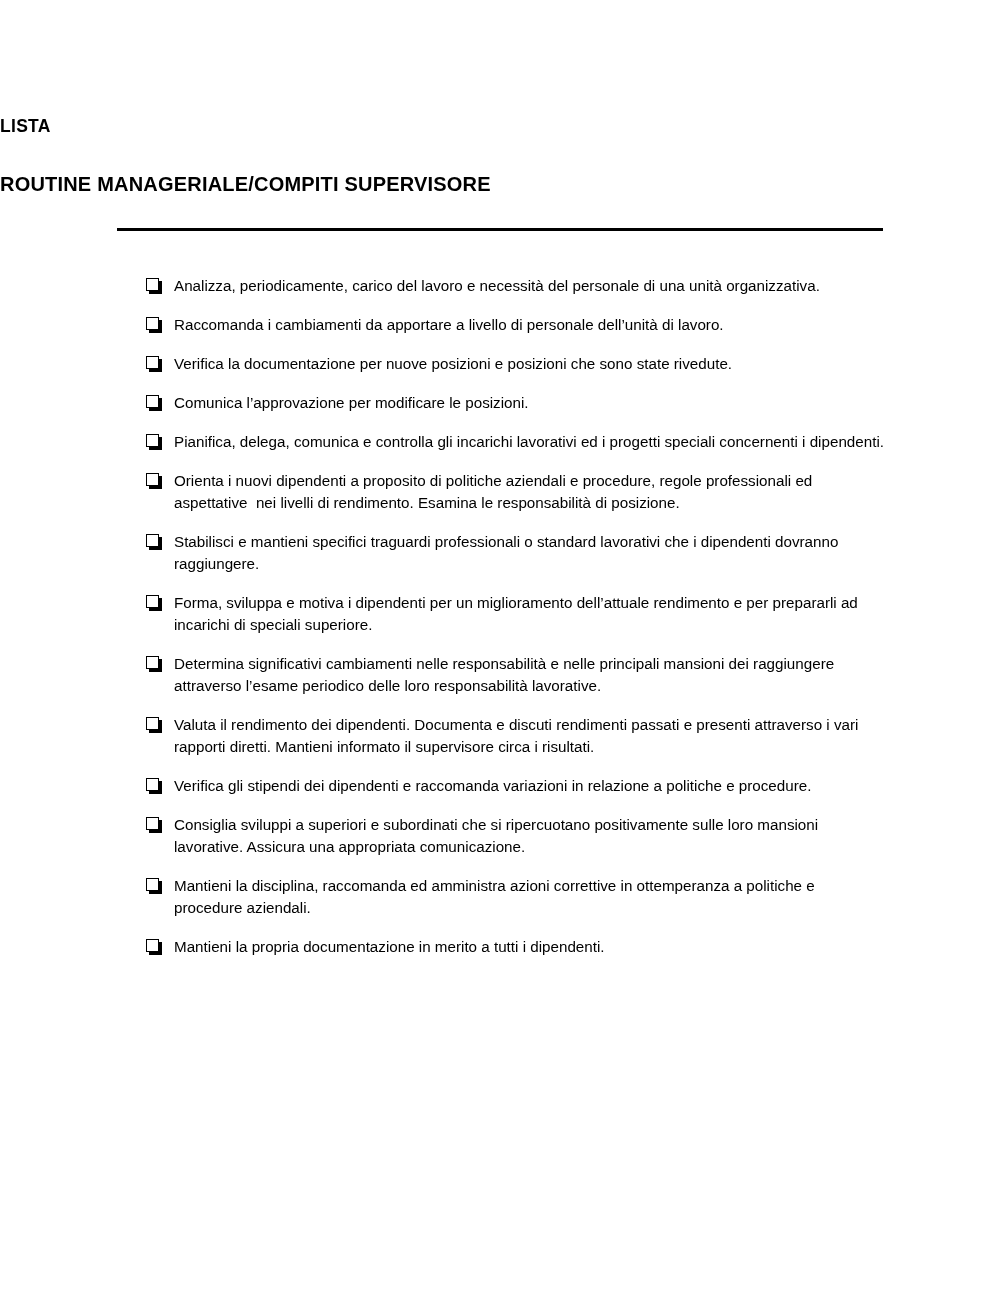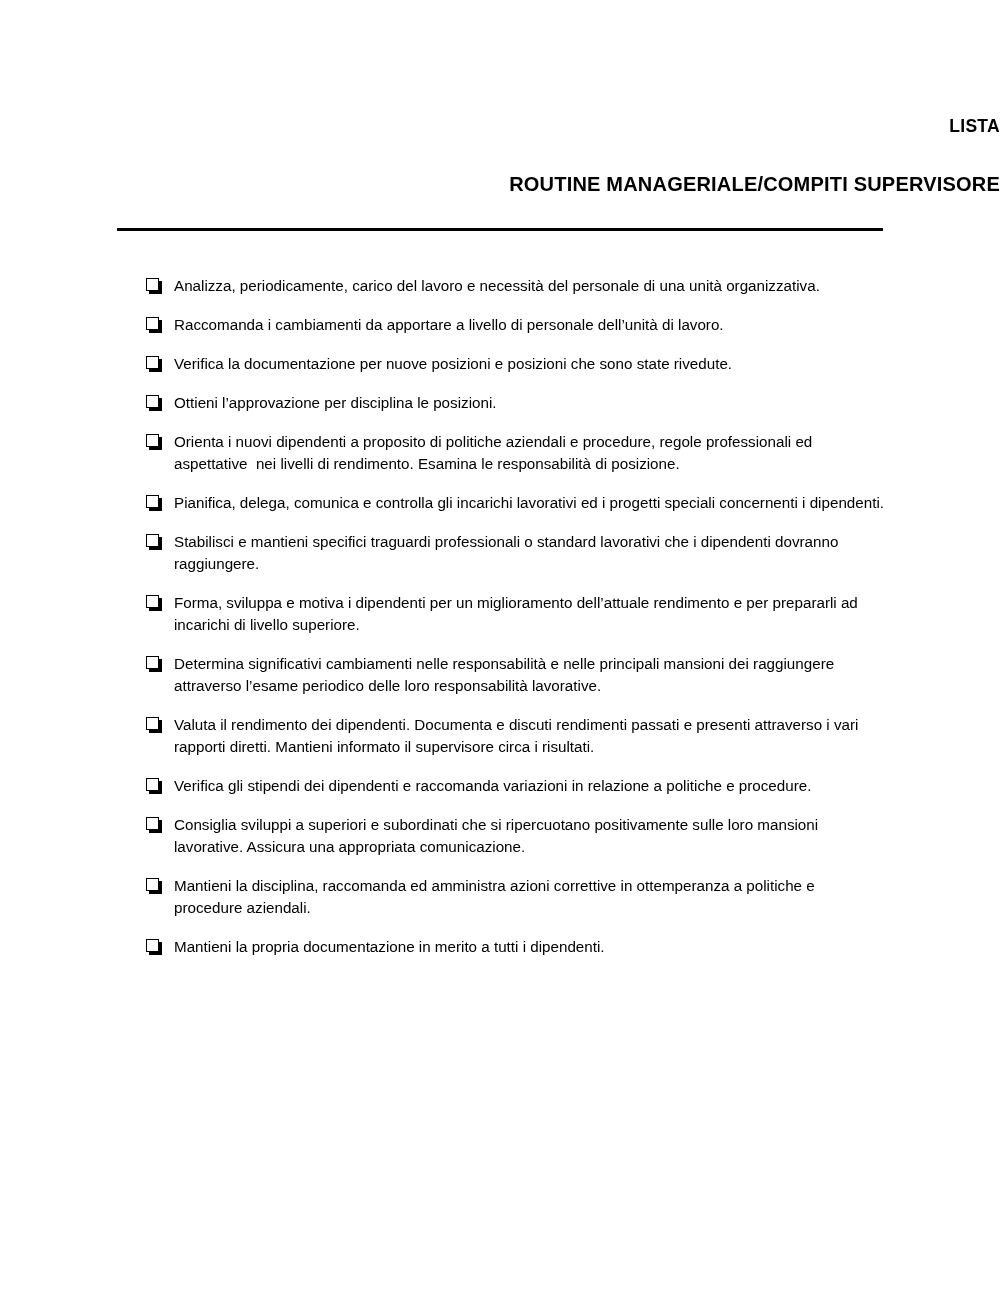--- a/index.html
+++ b/index.html
@@ -15,21 +15,21 @@
   .page {
     position: relative;
     width: 1000px;
     height: 1290px;
     background: #ffffff;
     overflow: hidden;
     box-sizing: border-box;
   }
   .doc-header {
     padding-top: 118px;
-    text-align: right;
+    text-align: left;
   }
   .title-main {
     font-size: 17.5px;
     font-weight: bold;
     letter-spacing: 0.3px;
     line-height: 1;
     margin: 0;
   }
   .title-sub {
     font-size: 20px;
@@ -131,54 +131,54 @@
           <span class="box-face"></span>
       </span>
       <span class="item-text">Verifica la documentazione per nuove posizioni e posizioni che sono state rivedute.</span>
     </li>
 
     <li class="check-item">
       <span class="checkbox-icon">
         <span class="box-shadow"></span>
           <span class="box-face"></span>
       </span>
-      <span class="item-text">Ottieni l’approvazione per disciplina le posizioni.</span>
-    </li>
-
+      <span class="item-text">Comunica l’approvazione per modificare le posizioni.</span>
+    </li>
+
+
+    <li class="check-item">
+      <span class="checkbox-icon">
+        <span class="box-shadow"></span>
+          <span class="box-face"></span>
+      </span>
+      <span class="item-text">Pianifica, delega, comunica e controlla gli incarichi lavorativi ed i progetti speciali concernenti i dipendenti.</span>
+    </li>
 
     <li class="check-item">
       <span class="checkbox-icon">
         <span class="box-shadow"></span>
           <span class="box-face"></span>
       </span>
       <span class="item-text">Orienta i nuovi dipendenti a proposito di politiche aziendali e procedure, regole professionali ed aspettative  nei livelli di rendimento. Esamina le responsabilità di posizione.</span>
     </li>
 
     <li class="check-item">
       <span class="checkbox-icon">
         <span class="box-shadow"></span>
           <span class="box-face"></span>
       </span>
-      <span class="item-text">Pianifica, delega, comunica e controlla gli incarichi lavorativi ed i progetti speciali concernenti i dipendenti.</span>
-    </li>
-
-    <li class="check-item">
-      <span class="checkbox-icon">
-        <span class="box-shadow"></span>
-          <span class="box-face"></span>
-      </span>
       <span class="item-text">Stabilisci e mantieni specifici traguardi professionali o standard lavorativi che i dipendenti dovranno raggiungere.</span>
     </li>
 
     <li class="check-item">
       <span class="checkbox-icon">
         <span class="box-shadow"></span>
           <span class="box-face"></span>
       </span>
-      <span class="item-text">Forma, sviluppa e motiva i dipendenti per un miglioramento dell’attuale rendimento e per prepararli ad incarichi di livello superiore.</span>
+      <span class="item-text">Forma, sviluppa e motiva i dipendenti per un miglioramento dell’attuale rendimento e per prepararli ad incarichi di speciali superiore.</span>
     </li>
 
     <li class="check-item">
       <span class="checkbox-icon">
         <span class="box-shadow"></span>
           <span class="box-face"></span>
       </span>
       <span class="item-text">Determina significativi cambiamenti nelle responsabilità e nelle principali mansioni dei raggiungere attraverso l’esame periodico delle loro responsabilità lavorative.</span>
     </li>
 

